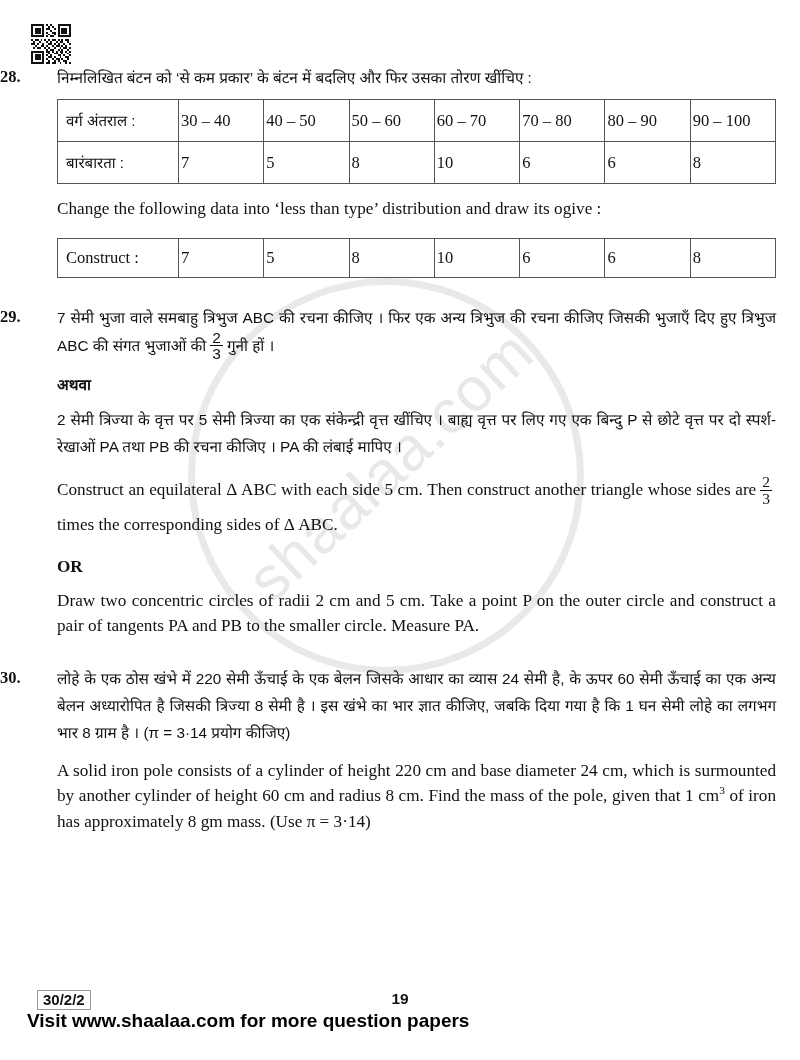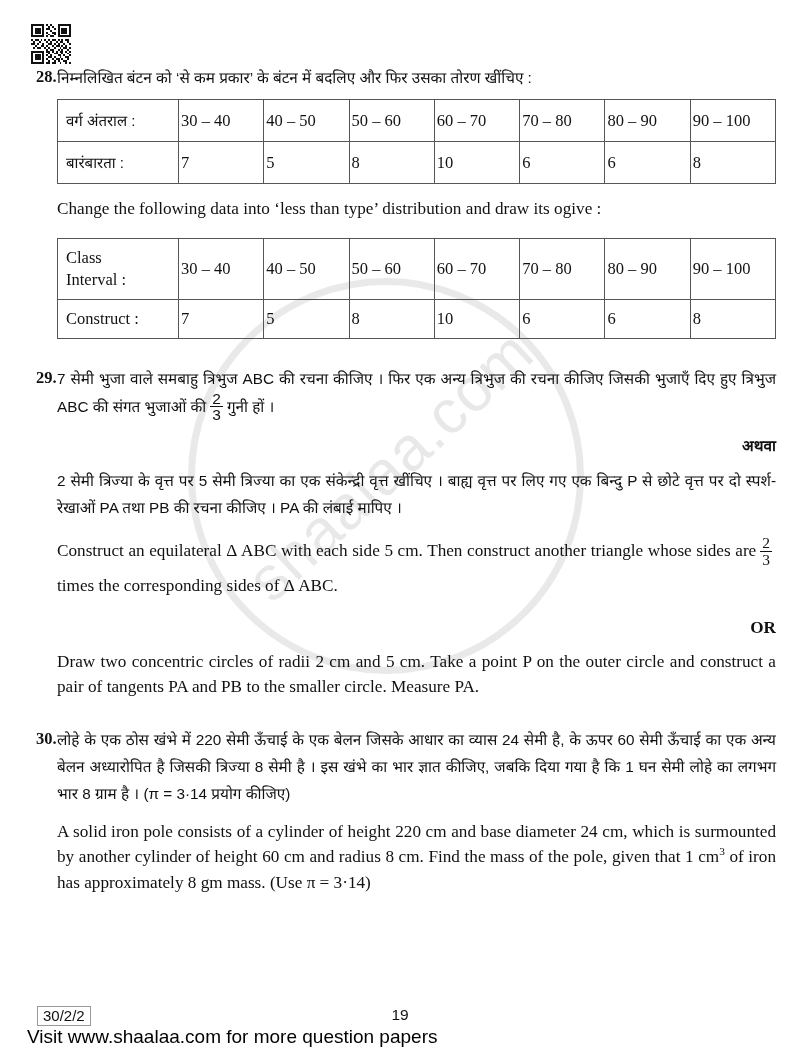--- a/index.html
+++ b/index.html
@@ -71,21 +71,20 @@
     width: 800px;
   }
 
   .qrow {
     display: flex;
     align-items: flex-start;
   }
   .qnum {
     width: 57px;
     flex: 0 0 57px;
-    padding-left: 36px;
     box-sizing: border-box;
     font-weight: bold;
     font-size: 16.5px;
     line-height: 22px;
     padding-top: 2px;
   }
   .qbody {
     flex: 1 1 auto;
     padding-right: 24px;
   }
@@ -96,21 +95,21 @@
     line-height: 27px;
   }
   .hi-just { text-align: justify; }
   .en {
     font-family: "Liberation Serif", "DejaVu Serif", serif;
     font-size: 17.2px;
     line-height: 25.5px;
     text-align: justify;
   }
   .en-loose { line-height: 35px; }
-  .ctr { text-align: right; }
+  .ctr { text-align: left; }
   .bold { font-weight: bold; }
 
   
   .frac {
     display: inline-block;
     vertical-align: middle;
     text-align: center;
     font-size: 15.5px;
     line-height: 1.02;
     margin: 0 4px;
@@ -154,23 +153,24 @@
 
   .sp8 { height: 8px; }
   .sp12 { height: 12px; }
   .sp16 { height: 16px; }
   .sp26 { height: 26px; }
 
   
   .footer {
     position: absolute;
     left: 0;
-    bottom: 0;
+    bottom: 16px;
     width: 660px;
     height: 60px;
+    font-weight: bold;
   }
   .paper-code {
     position: absolute;
     left: 37px;
     top: 6px;
     font-family: "Liberation Sans", "DejaVu Sans", sans-serif;
     font-size: 15px;
     border: 1px solid #999;
     padding: 0px 5px 1px 5px;
     background: #fff;
@@ -344,33 +344,20 @@
             <td>6</td>
             <td>8</td>
           </tr>
         </tbody>
           </table>
         <div class="sp12"></div>
         <div class="en">Change the following data into ‘less than type’ distribution and draw its ogive :</div>
         <div class="sp16"></div>
         <table class="datatable t2">
           <tbody>
-              <tr>
-            <td class="rowlabel">
-              <span>Class</span><br>
-              <span>Interval :</span>
-            </td>
-            <td>30 – 40</td>
-            <td>40 – 50</td>
-            <td>50 – 60</td>
-            <td>60 – 70</td>
-            <td>70 – 80</td>
-            <td>80 – 90</td>
-            <td>90 – 100</td>
-          </tr>
           <tr>
             <td class="rowlabel">Construct :</td>
             <td>7</td>
             <td>5</td>
             <td>8</td>
             <td>10</td>
             <td>6</td>
             <td>6</td>
             <td>8</td>
           </tr>

